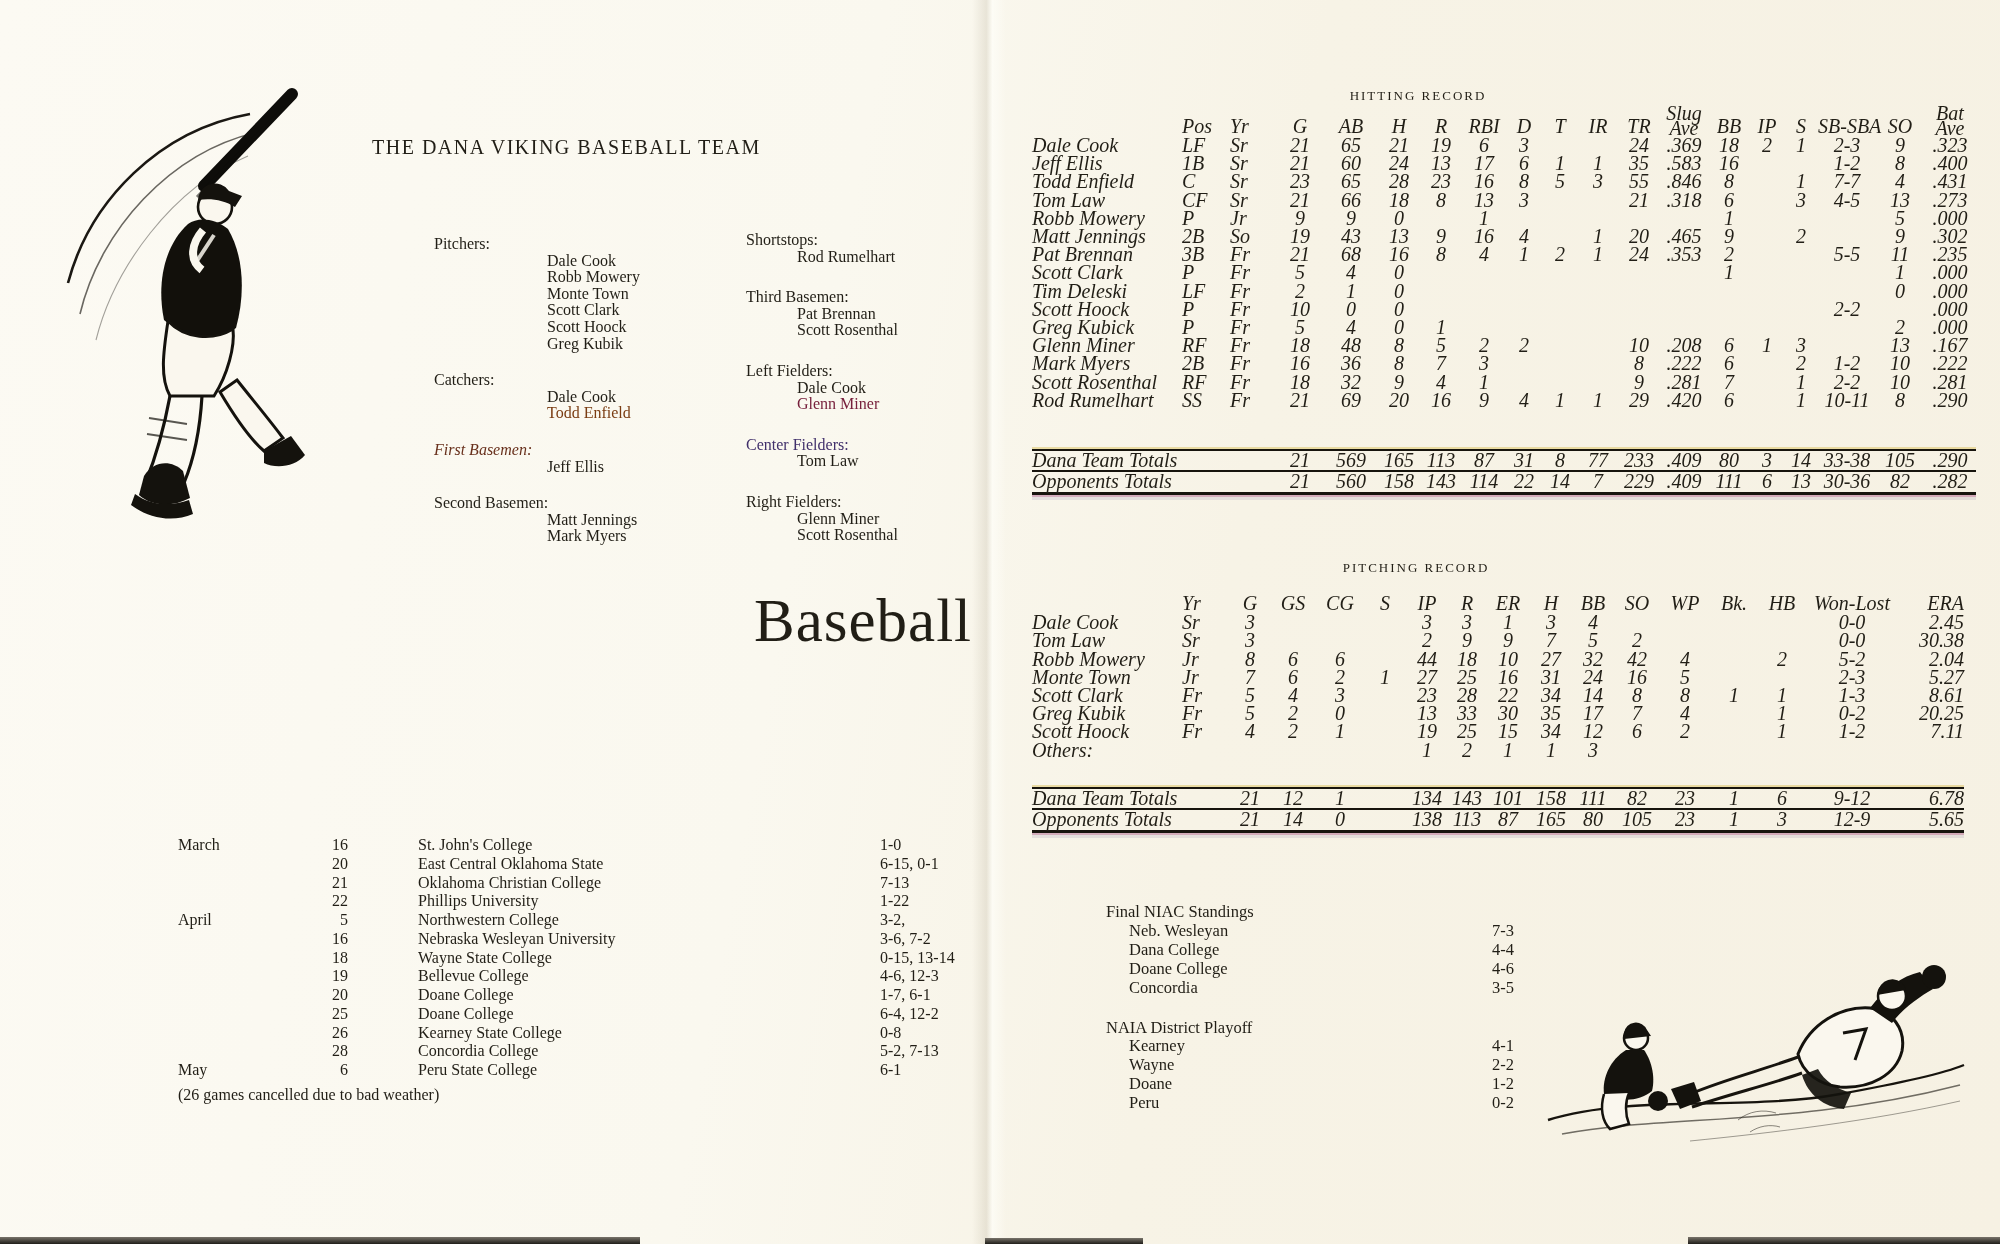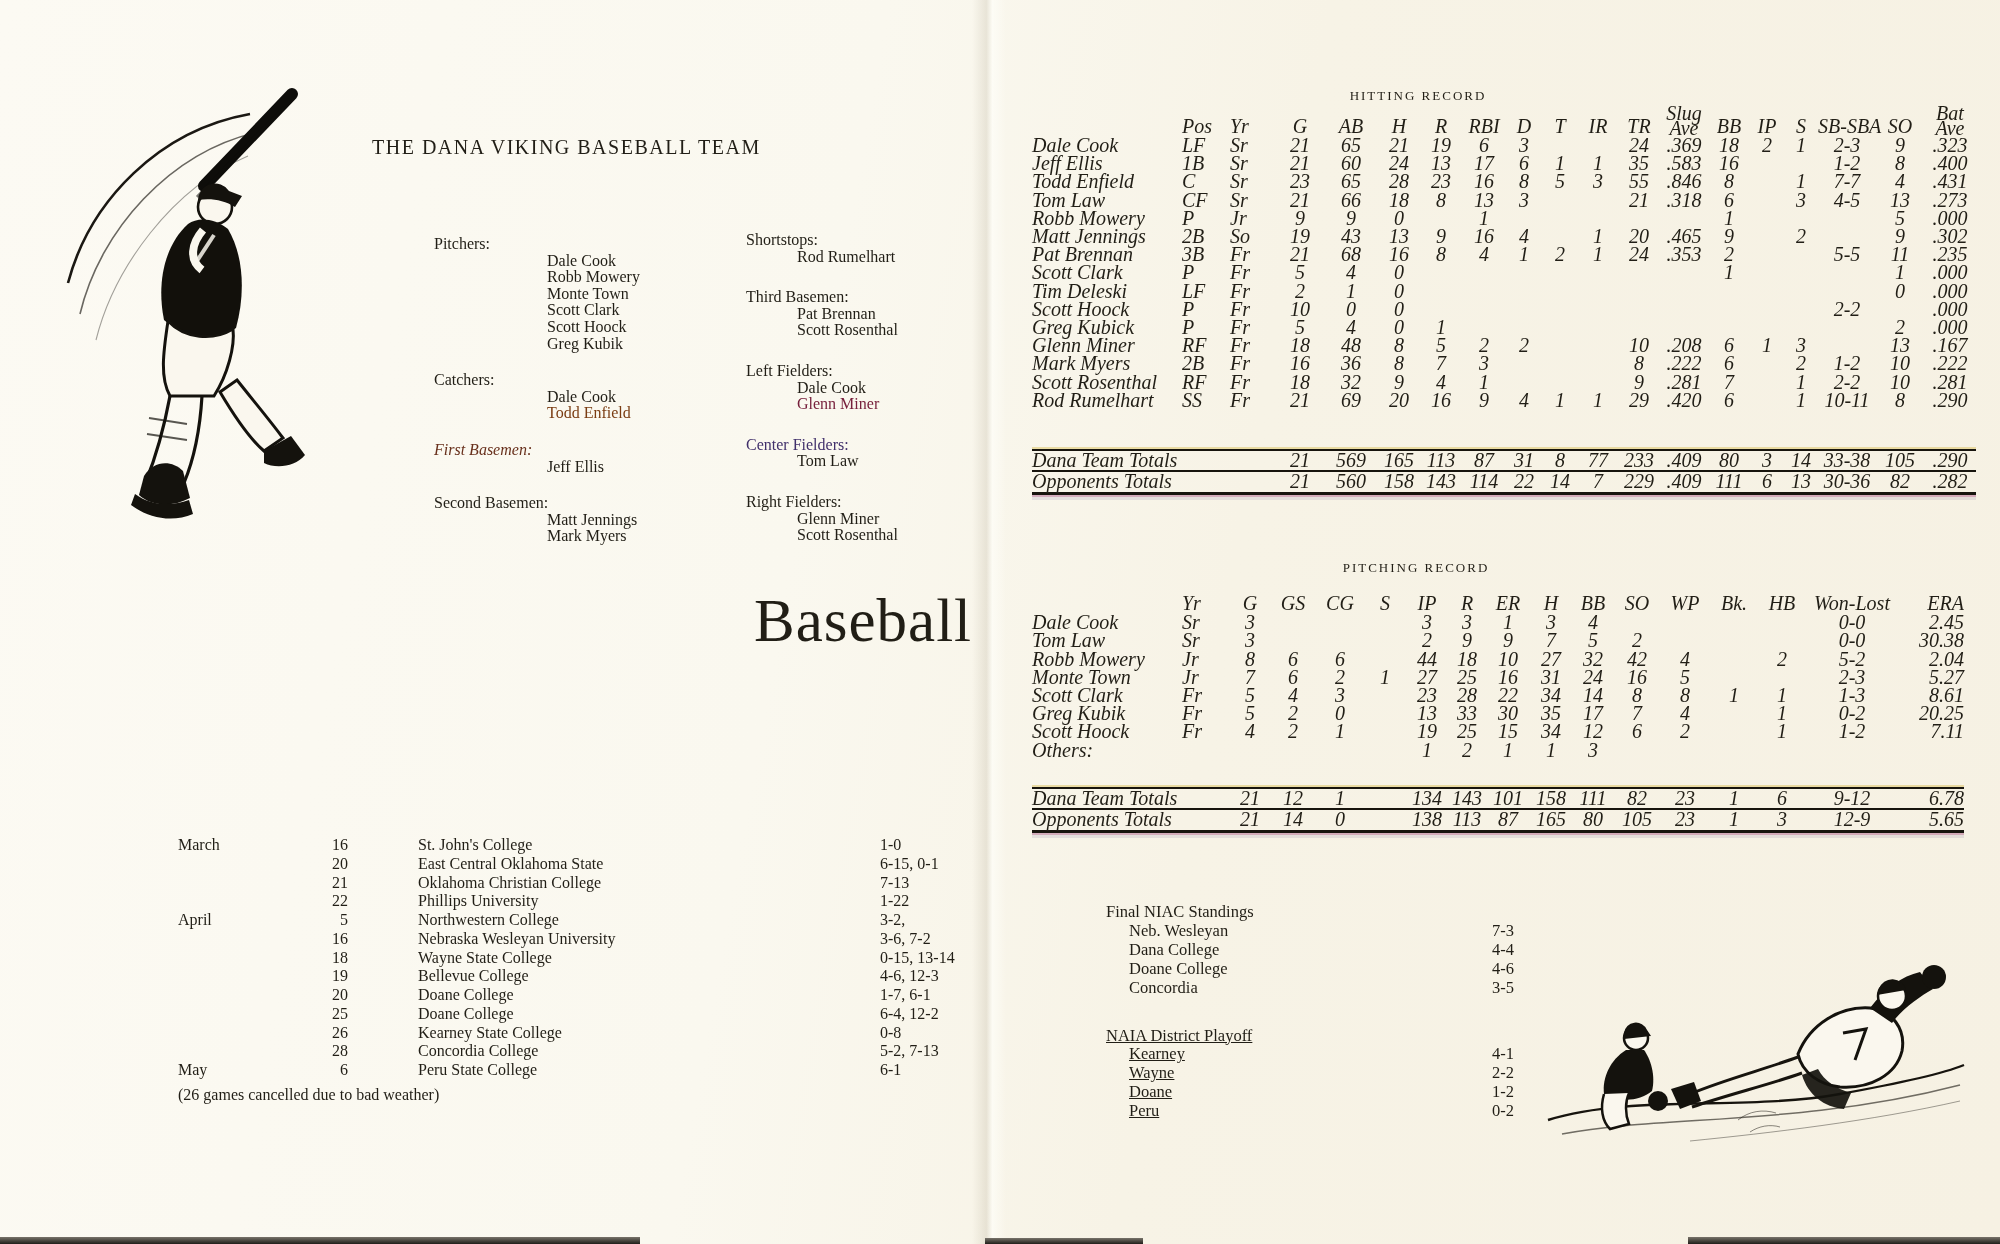--- a/index.html
+++ b/index.html
@@ -44,21 +44,21 @@
   #hitting-table{left:1032px;top:106px;width:944px;}
   #hitting-totals{left:1032px;top:449px;width:944px;}
   #pitching-table{left:1032px;top:594px;width:932px;}
   #pitching-totals{left:1032px;top:787px;width:932px;}
   .totals-table{border-top:2.5px solid #17140d;border-bottom:3.5px solid #17140d;
     box-shadow:0 2px 0 rgba(170,40,100,.28),0 -2px 0 rgba(205,170,25,.33),0 5px 0 rgba(60,40,120,.10);}
   .totals-table td{height:19.4px;line-height:19.4px;}
   .totals-table tr:last-child td{border-top:2.5px solid #17140d;}
   .totals-label{text-align:left;}
   #standings{position:absolute;left:1106px;top:903px;width:470px;font-size:16.5px;line-height:18.9px;}
-  .standings-section + .standings-section{margin-top:29px;text-decoration:underline;}
+  .standings-section + .standings-section{margin-top:21px;}
   .standings-row{position:relative;}
   .standings-team{margin-left:23px;}
   .standings-record{position:absolute;left:386px;top:0;}
   
   .batter{position:absolute;left:52px;top:78px;width:300px;height:460px;}
   .slider{position:absolute;left:1540px;top:888px;width:430px;height:265px;}
   .edge{position:absolute;bottom:0;height:7px;background:linear-gradient(180deg,#78736a,#201e19);}
   .edge1{left:0;width:640px;}
   .edge2{left:985px;width:158px;height:6px;}
   .edge3{left:1688px;width:312px;}

